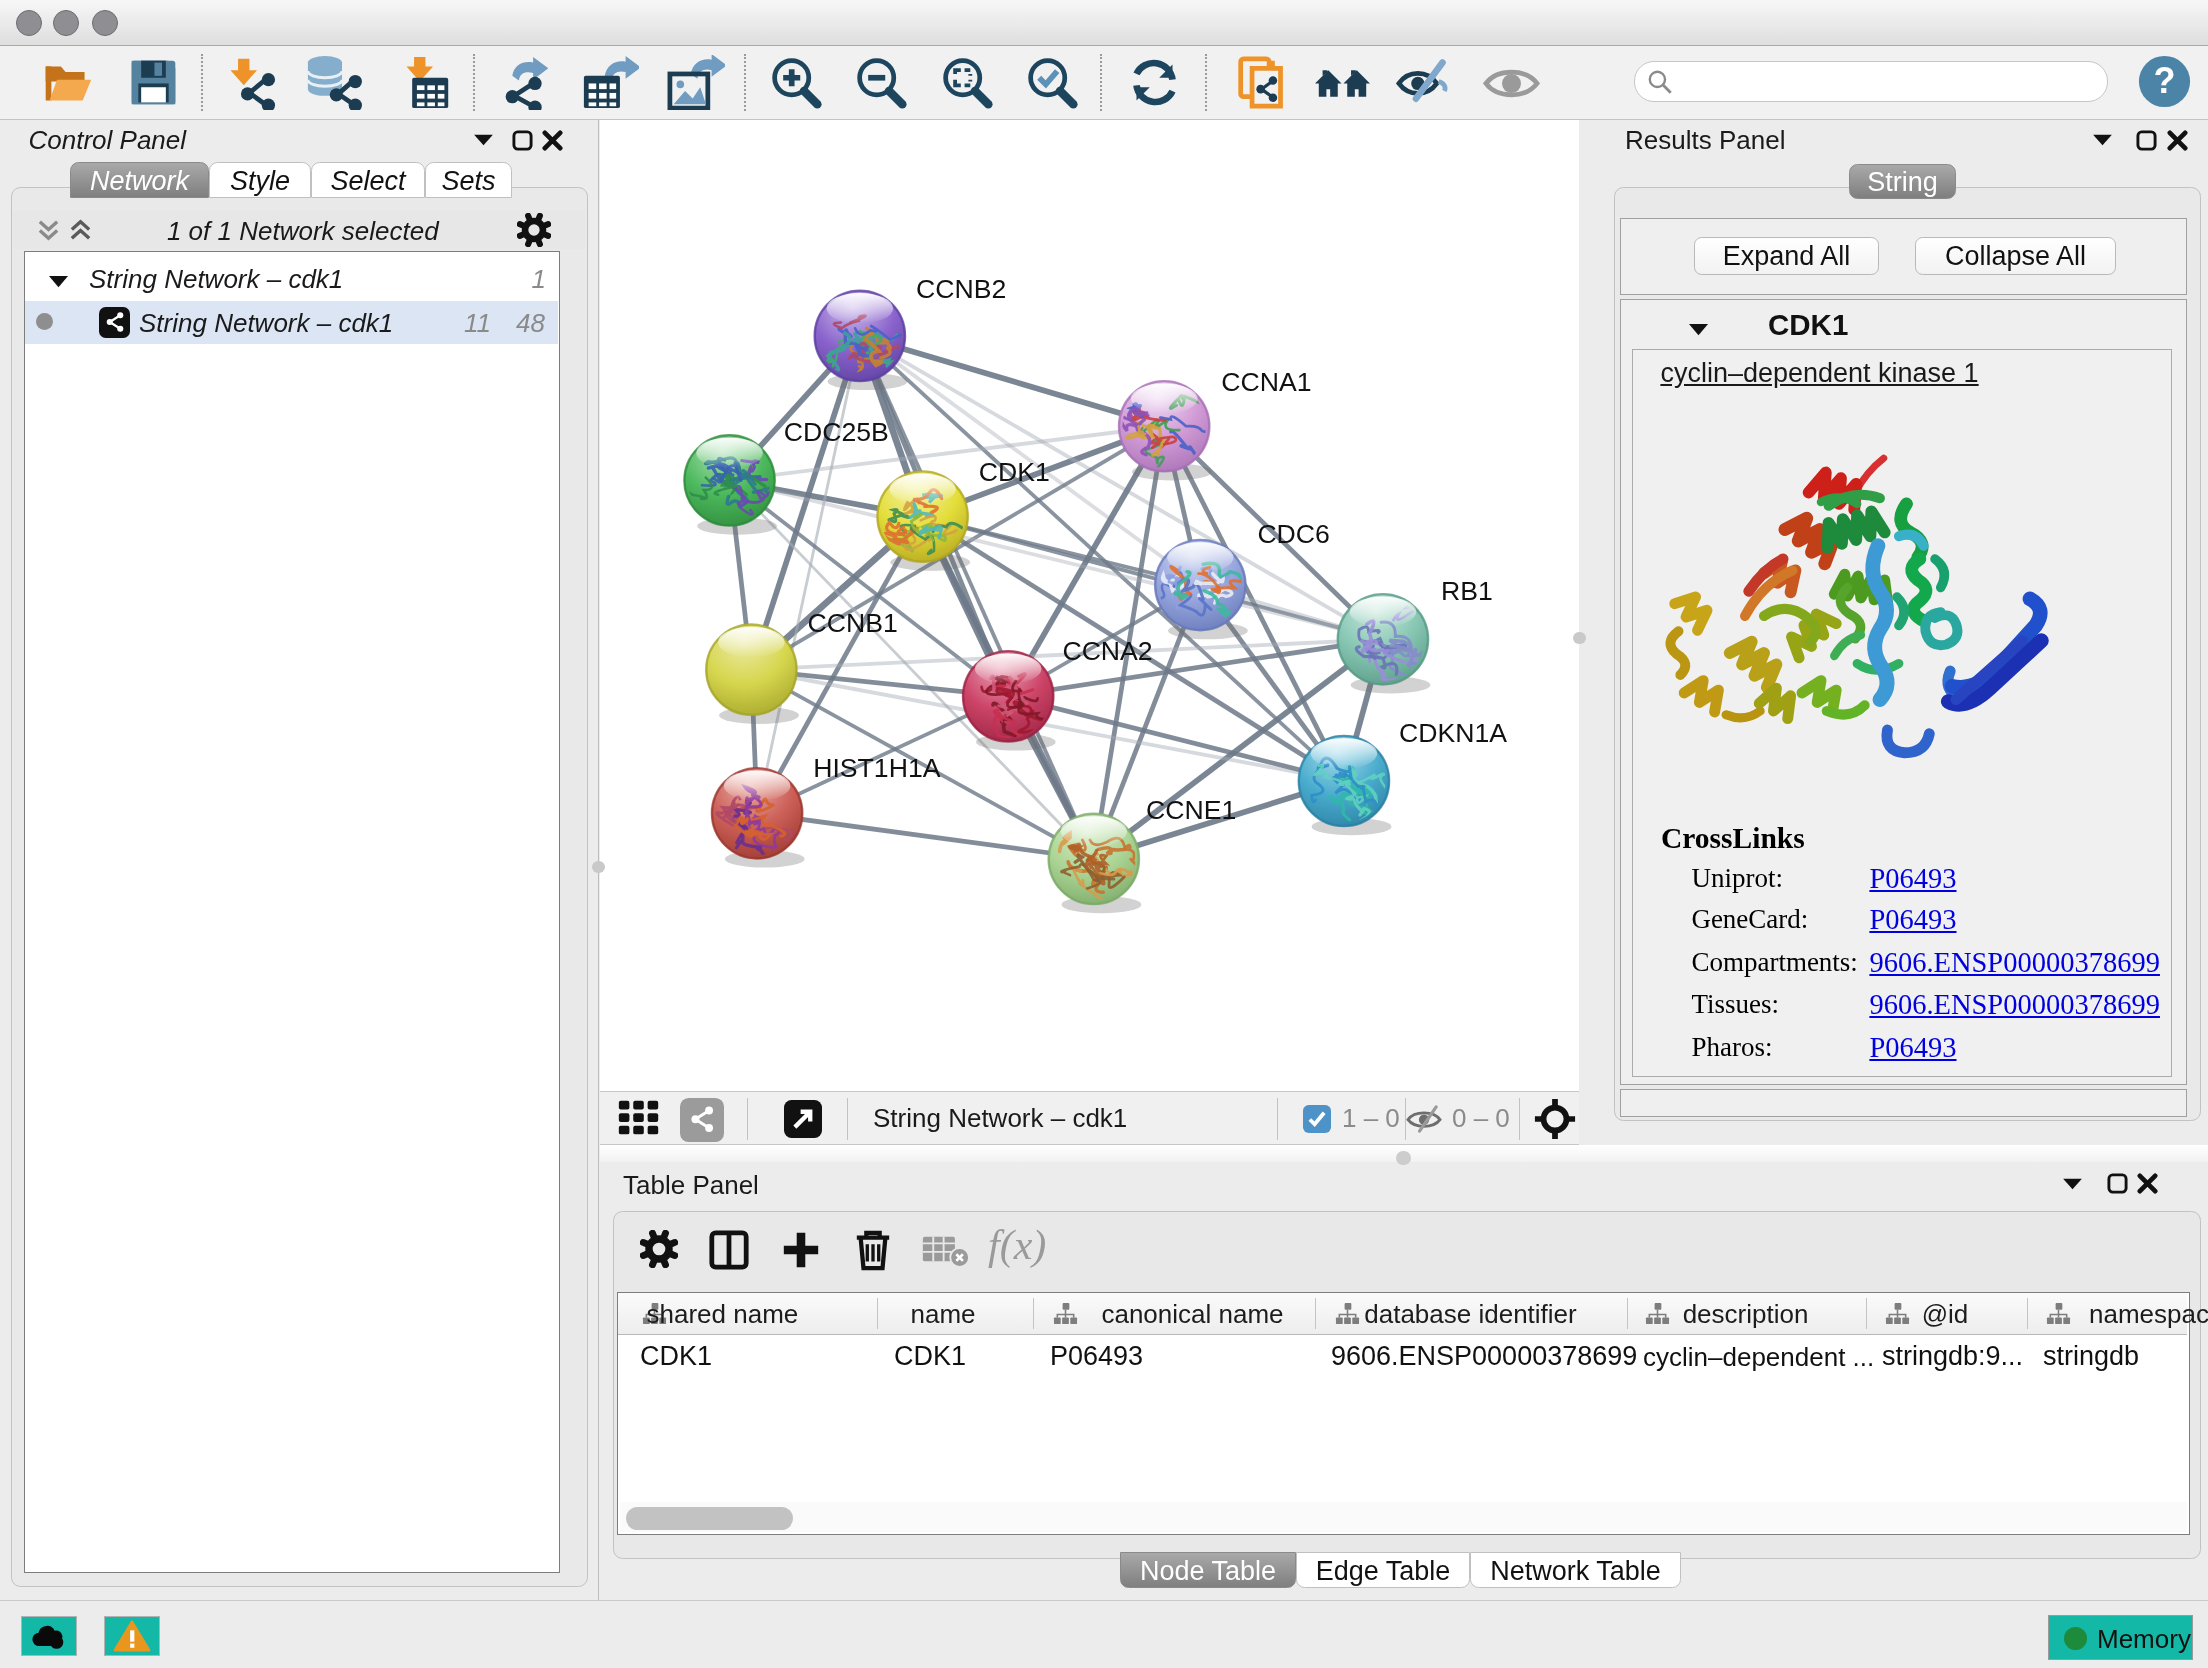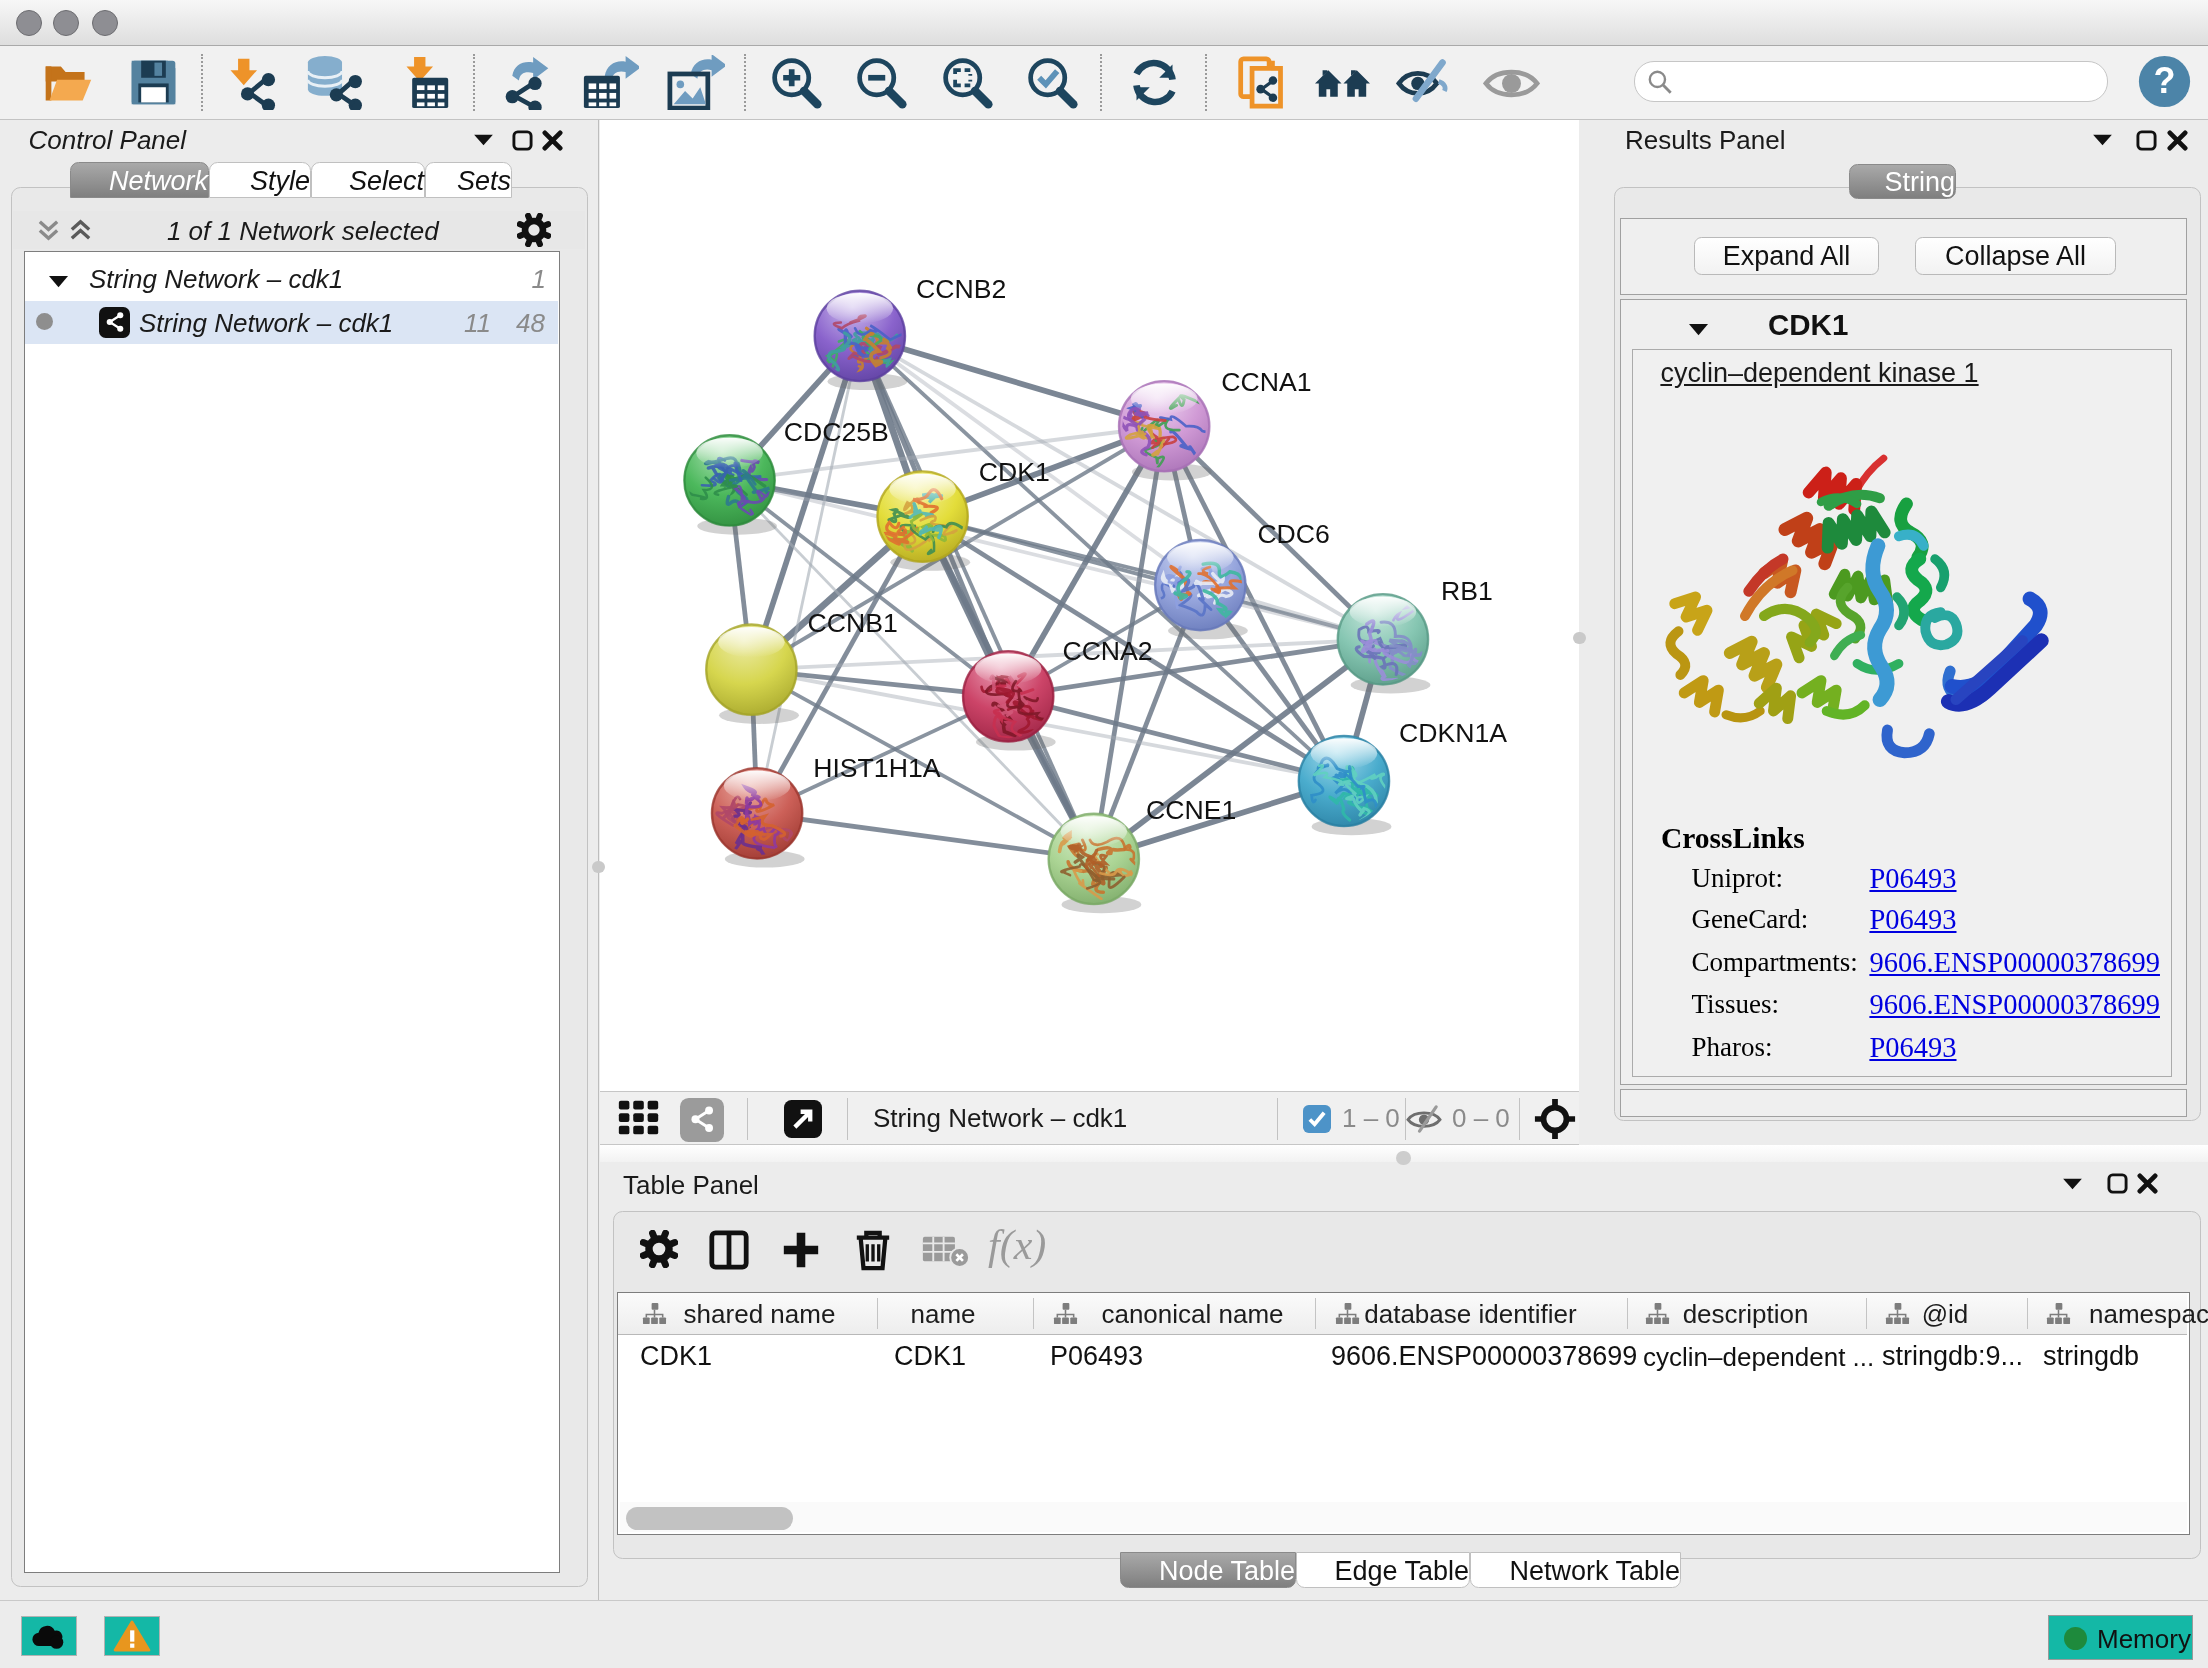--- a/index.html
+++ b/index.html
@@ -13,21 +13,21 @@
   #wintitle{position:absolute;top:6.7px;left:0;width:2208px;text-align:center;
     font-size:29.5px;font-weight:bold;color:#3c3c3c;}
   
   #toolbar{left:0;top:46px;width:2208px;height:73px;background:#f1f1f1;border-bottom:1px solid #c3c3c3;}
   .tsep{position:absolute;top:7.6px;height:57px;width:0;border-left:2.9px dotted #9a9a9a;}
   .ticon{position:absolute;top:8.6px;}
   
   .ptitle{font-size:26px;color:#1a1a1a;}
   .pico{position:absolute;}
   .tabbox{position:absolute;background:#e9e9e9;border:1px solid #c2c2c2;border-radius:9.5px;}
-  .tab{position:absolute;height:36px;line-height:36px;text-align:right;font-size:27px;
+  .tab{position:absolute;height:36px;line-height:36px;text-align:center;font-size:27px;
     background:#fff;border:1px solid #c0c0c0;color:#111;border-radius:8.6px 8.6px 0 0;box-sizing:border-box;}
   .tabsel{background:linear-gradient(#a9a9a9,#7f7f7f);color:#fff;border-color:#8a8a8a;}
   .whitebox{position:absolute;background:#fff;border:1.9px solid #7d7d7d;box-sizing:border-box;}
   
   #treerow2{position:absolute;background:#dbe5f4;}
   .graytxt{color:#8a8a8a;}
   
   .rbox{position:absolute;border:1.9px solid #a0a0a0;background:#efefef;box-sizing:border-box;}
   .btn{position:absolute;background:linear-gradient(#ffffff,#f2f2f2);border:1.4px solid #b9b9b9;
     border-radius:7.6px;font-size:27px;color:#111;text-align:center;box-sizing:border-box;}
@@ -869,21 +869,21 @@
         </svg>
 <svg width="25" height="25" viewBox="0 0 26 26" style="position:absolute;left:1428px;top:8.6px;">
           <g fill="#7d7d7d">
             <rect x="10" y="1" width="7" height="7" rx="1"></rect>
             <rect x="1" y="16" width="7" height="7" rx="1"></rect>
             <rect x="9.5" y="16" width="7" height="7" rx="1"></rect>
             <rect x="18" y="16" width="7" height="7" rx="1"></rect>
             <path d="M13 8 v5 M4.5 16 v-3 h17 v3 M13 11 v5" stroke="#7d7d7d" stroke-width="1.6" fill="none"></path>
           </g>
         </svg>
-<div class="abs" style="left:28.5px;top:5.7px;width:226px;text-align:center;font-size:26px;color:#1c1c1c;">shared name</div>
+<div class="abs" style="left:28.5px;top:5.7px;width:226px;text-align:left;font-size:26px;color:#1c1c1c;">shared name</div>
 <div class="abs" style="left:266px;top:5.7px;width:118px;text-align:center;font-size:26px;color:#1c1c1c;">name</div>
 <div class="abs" style="left:449px;top:5.7px;width:251px;text-align:center;font-size:26px;color:#1c1c1c;">canonical name</div>
 <div class="abs" style="left:711px;top:5.7px;width:283px;text-align:center;font-size:26px;color:#1c1c1c;">database identifier</div>
 <div class="abs" style="left:1021px;top:5.7px;width:213px;text-align:center;font-size:26px;color:#1c1c1c;">description</div>
 <div class="abs" style="left:1265px;top:5.7px;width:124px;text-align:center;font-size:26px;color:#1c1c1c;">@id</div>
 <div class="abs" style="left:1471px;top:5.7px;font-size:26px;color:#1c1c1c;">namespac</div>
     </div>
     <div class="abs" style="left:22px;top:48px;font-size:27px;color:#111;">CDK1</div>
     <div class="abs" style="left:276px;top:48px;font-size:27px;color:#111;">CDK1</div>
     <div class="abs" style="left:432px;top:48px;font-size:27px;color:#111;">P06493</div>

